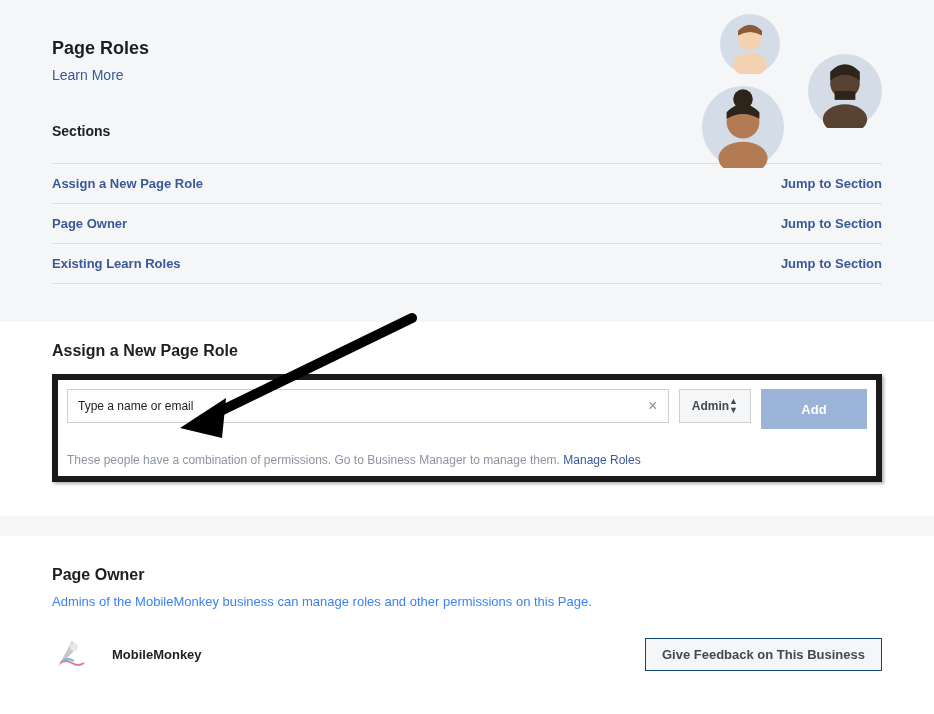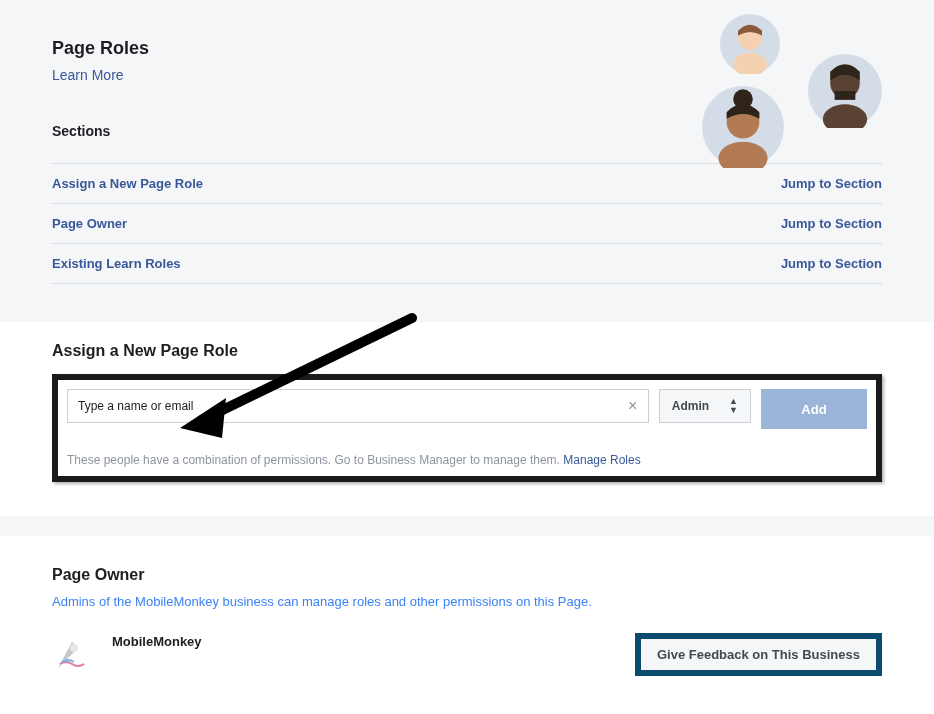--- a/index.html
+++ b/index.html
@@ -21,33 +21,33 @@
     .section-row { display: flex; justify-content: space-between; padding: 12px 0; border-bottom: 1px solid #dadde1; }
     .section-link { color: #385898; font-size: 13px; font-weight: bold; cursor: pointer; }
     .jump-link { color: #385898; font-size: 13px; cursor: pointer; font-weight: bold; }
     .assign-panel { background: #ffffff; margin-top: 18px; padding: 20px 52px 34px; position: relative; }
     .assign-title { font-size: 16px; font-weight: bold; color: #1c1e21; margin-bottom: 14px; }
     .inset-box { border: 6px solid #1a1a1a; padding: 9px; position: relative; box-shadow: 2px 2px 3px rgba(0,0,0,0.3); }
     .assign-row { display: flex; gap: 10px; align-items: stretch; }
     .name-input-wrap { flex: 1; display: flex; align-items: center; border: 1px solid #ccd0d5; background: #fff; height: 34px; }
     .name-input { flex: 1; border: none; outline: none; padding: 0 10px; font-size: 12px; color: #1c1e21; height: 100%; }
     .clear-btn { width: 30px; display: flex; align-items: center; justify-content: center; cursor: pointer; color: #8d949e; font-size: 16px; }
-    .role-select { border: 1px solid #ccd0d5; background: #f5f6f7; display: flex; align-items: center; padding: 0 12px; cursor: pointer; font-size: 12px; font-weight: bold; color: #444950; gap: 20px; height: 34px; }
+    .role-select { border: 1px solid #ccd0d5; background: #f5f6f7; display: flex; align-items: center; padding: 0 12px; cursor: pointer; font-size: 12px; font-weight: bold; color: #444950; gap: 0; height: 34px; }
     .sort-icon { font-size: 9px; line-height: 1; display: flex; flex-direction: column; }
     .add-btn { width: 106px; background: #9cb4d8; color: #ffffff; display: flex; align-items: center; justify-content: center; font-size: 13px; font-weight: bold; cursor: pointer; border: 1px solid #9cb4d8; height: 40px; }
     .permissions-note { font-size: 12px; color: #8d949e; margin-top: 24px; }
     .permissions-note a { color: #385898; cursor: pointer; }
     .owner-panel { background: #ffffff; margin-top: 20px; padding: 30px 52px 40px; }
     .owner-title { font-size: 16px; font-weight: bold; color: #1c1e21; margin-bottom: 10px; }
     .owner-desc { font-size: 13px; color: #3b82f6; margin-bottom: 24px; }
     .owner-row { display: flex; align-items: center; justify-content: space-between; }
-    .owner-left { display: flex; gap: 18px; }
+    .owner-left { display: flex; align-items: center; gap: 18px; }
     .owner-logo { width: 42px; height: 42px; display: flex; align-items: center; justify-content: center; }
     .owner-name { font-size: 13px; font-weight: bold; color: #1c1e21; }
-    .feedback-btn { border: 6px solid #0c4a6e; background: #f5f6f7; padding: 8px 16px; font-size: 13px; color: #444950; font-weight: bold; cursor: pointer; }
+    .feedback-btn { border: 1px solid #0c4a6e; background: #f5f6f7; padding: 8px 16px; font-size: 13px; color: #444950; font-weight: bold; cursor: pointer; }
     .arrow-overlay { position: absolute; top: 310px; left: 162px; width: 260px; height: 140px; pointer-events: none; z-index: 10; }
   </style>
 </head>
 <body>
 
 <div class="page">
 
   <div class="header-card">
     <div class="header-top">
       <div class="page-title">Page Roles</div>

